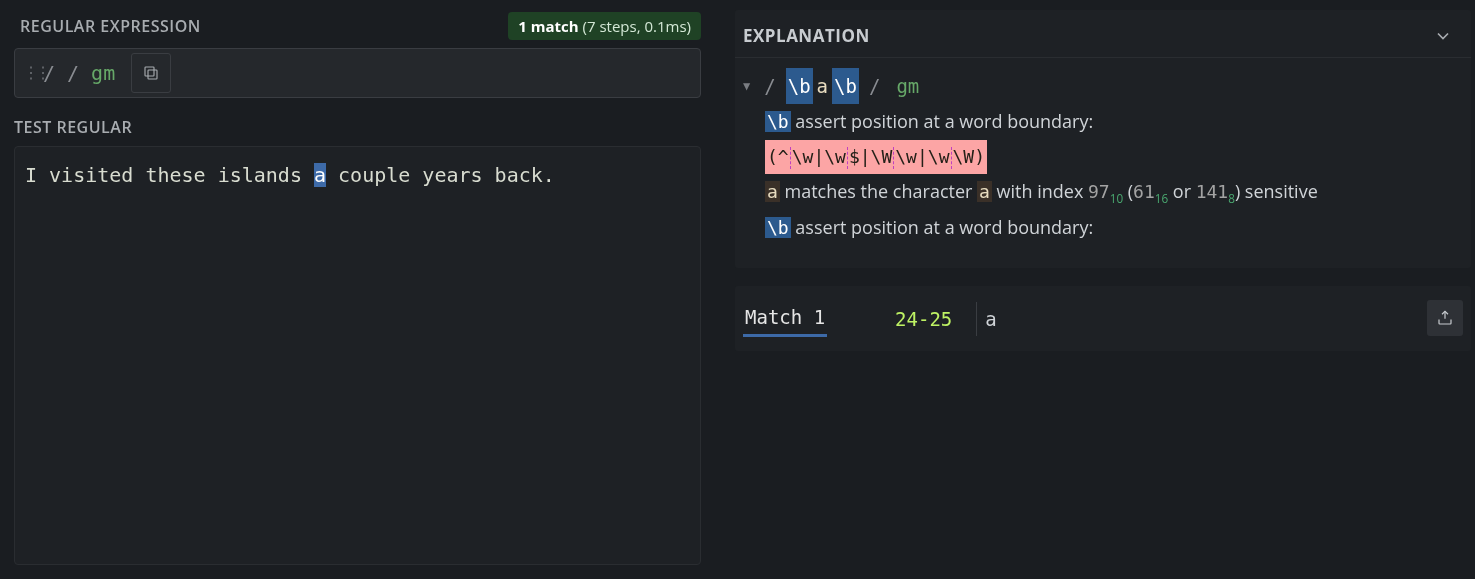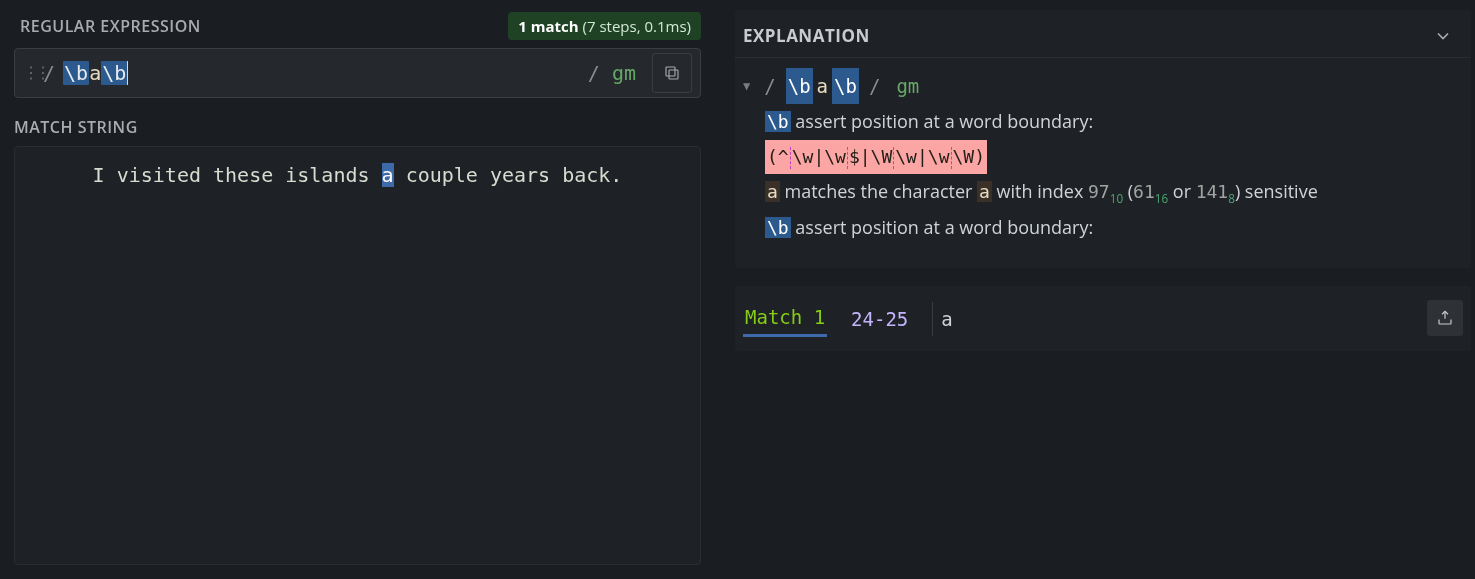--- a/index.html
+++ b/index.html
@@ -78,21 +78,20 @@
   flex: 1;
   background: #1e2125;
   border: 1px solid #2a2d31;
   border-radius: 4px;
   padding: 14px 10px;
   font-family: "Consolas", "Menlo", monospace;
   font-size: 20px;
   color: #d8dcd0;
   line-height: 1.4;
   white-space: pre-wrap;
-  text-align: center;
 }
 .test-string-area .hl { background: #3d6aa8; color: #fff; }
 
 .right-section {
   background: #1e2125;
   margin-top: 10px;
   border-radius: 3px;
   display: flex;
   flex-direction: column;
 }
@@ -132,26 +131,26 @@
 .num { color: #a3a3a3; font-family: "Consolas","Menlo",monospace; }
 .sub { font-size: 0.65em; vertical-align: sub; color: #4aa870; }
 
 .match-info-body { padding: 14px 8px; }
 .match-info-row {
   display: flex; align-items: center; gap: 16px;
   font-family: "Consolas","Menlo",monospace;
   font-size: 19px;
 }
 .match-label {
-  color: #84cc16;
+  color: #e5e5e5;
   padding: 6px 2px;
   border-bottom: 3px solid #3d6aa8;
   cursor: pointer;
 }
-.match-range { color: #c4b5fd; padding: 6px 8px; }
+.match-range { color: #bef264; padding: 6px 8px; margin-left: 44px; }
 .match-text { color: #d0d4d8; padding: 6px 8px; border-left: 1px solid #3a3d42; }
 .export-btn {
   width: 36px; height: 36px;
   background: #2e3136;
   border-radius: 3px;
   display: flex; align-items: center; justify-content: center;
   cursor: pointer;
   margin-left: auto;
 }
 .export-btn svg { width: 18px; height: 18px; stroke: #c8ccd0; fill: none; stroke-width: 1.6; }
@@ -163,35 +162,32 @@
 
 <div class="left-pane">
   <div class="section-header regex-header">
     <span class="title">REGULAR EXPRESSION</span>
     <span class="match-badge"><strong>1 match</strong><span> (7 steps, 0.1ms)</span></span>
   </div>
 
   <div class="regex-input-row">
     <span class="drag-handle"></span>
     <span class="delim">/</span>
-    <span class="regex-body">
-      <span class="token-esc">\b</span><span class="token-lit">a</span><span class="token-esc">\b</span><span class="cursor"></span>
-    </span>
     <span class="delim">/</span>
     <span class="flags">gm</span>
     <div class="copy-btn">
       <svg viewBox="0 0 24 24">
           <rect x="8" y="8" width="12" height="12" rx="1"></rect>
           <rect x="4" y="4" width="12" height="12" rx="1"></rect>
         </svg>
     </div>
   </div>
 
   <div class="section-header test-string-header">
-    <span>MATCH STRING</span>
+    <span>TEST REGULAR</span>
   </div>
 
   <div class="test-string-area"><span>I visited these islands </span><span class="hl">a</span><span> couple years back.</span></div>
 </div>
 
 <div class="right-pane">
   <div class="right-section">
     <div class="right-section-header">
       <span>EXPLANATION</span>
       <span class="chevron"><svg viewBox="0 0 24 24">

